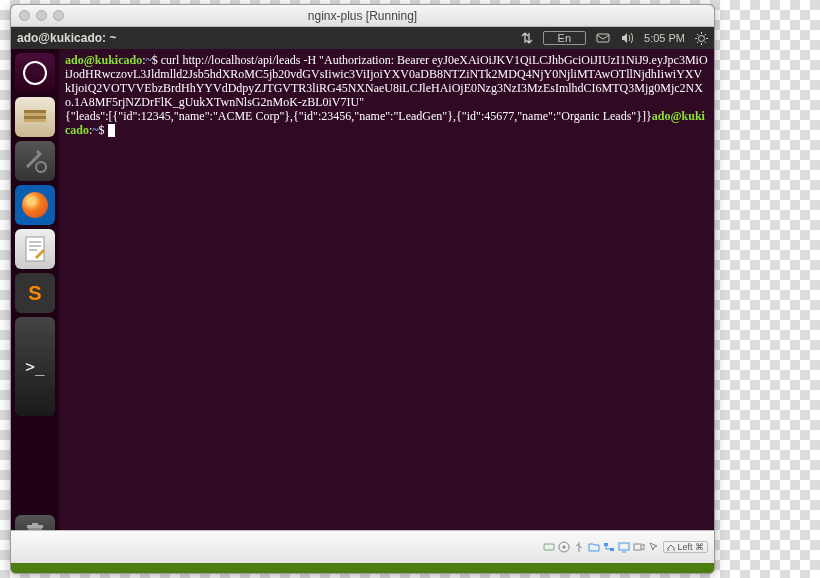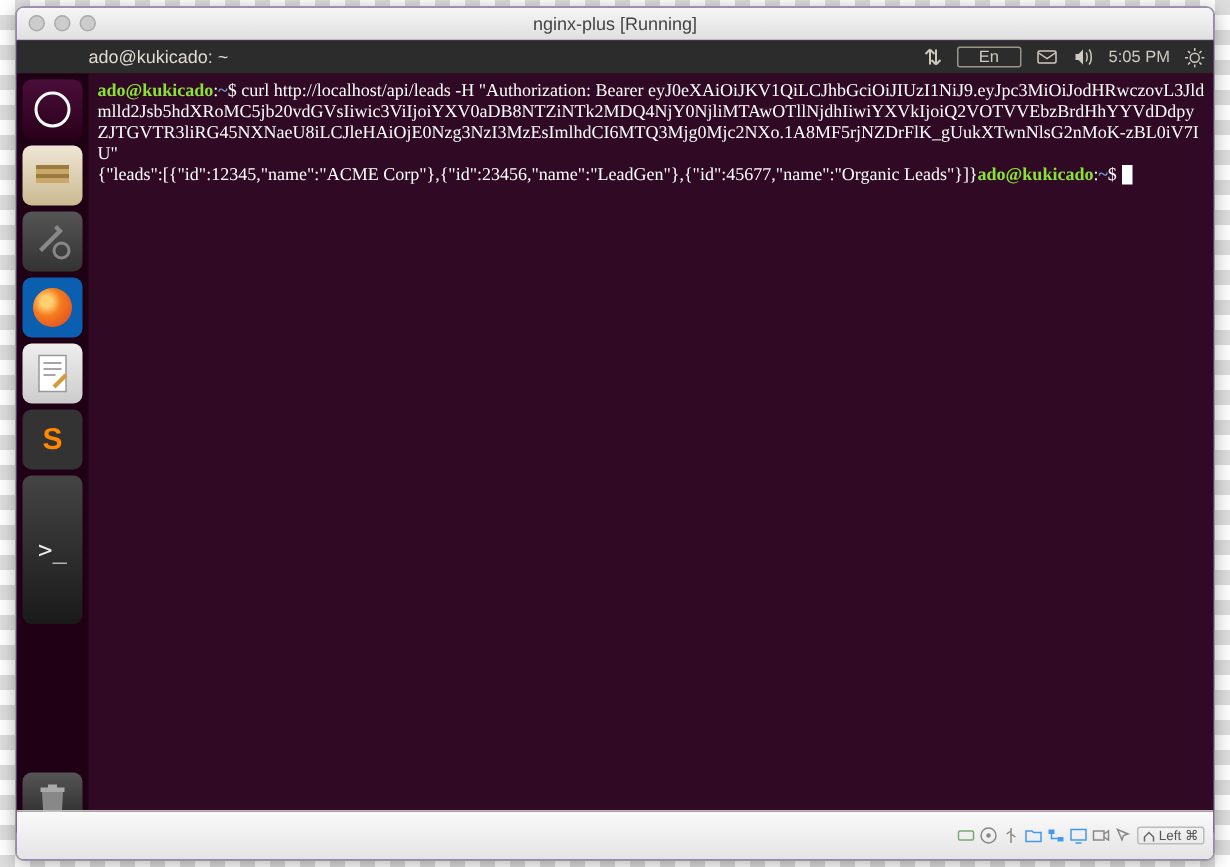--- a/index.html
+++ b/index.html
@@ -14,25 +14,25 @@
       background-size: 20px 20px;
       background-position: 0 0, 0 10px, 10px -10px, -10px 0px;
       background-color: #fff;
       font-family: sans-serif;
       position: relative;
     }
     .window {
       position: absolute;
       left: 10px;
       top: 4px;
-      width: 800px;
+      width: 705px;
       height: 570px;
       border: 1px solid #999;
       border-radius: 6px;
-      background: #6d28d9;
+      background: #4d7c0f;
       box-shadow: 0 2px 12px rgba(0,0,0,0.3);
       overflow: hidden;
     }
     .mac-titlebar {
       height: 22px;
       background: linear-gradient(#f6f6f6, #e0e0e0);
       border-bottom: 1px solid #bbb;
       text-align: center;
       font-size: 12px;
       line-height: 22px;
@@ -65,21 +65,21 @@
     .menubar {
       height: 22px;
       background: #2c2c2c;
       color: #dfdbd2;
       display: flex;
       align-items: center;
       font-size: 12px;
       padding: 0 6px;
       gap: 10px;
     }
-    .menubar .title { flex: 0 0 auto; font-weight: normal; margin-left: 42px; }
+    .menubar .title { flex: 0 0 auto; font-weight: bold; }
     .menubar .spacer { flex: 1; }
     .menubar .ind {
       display: inline-flex;
       align-items: center;
       gap: 2px;
       font-size: 11px;
       color: #cfcac0;
     }
     .en-box {
       border: 1px solid #9a958b;
@@ -132,21 +132,21 @@
     .prompt-user { color: #8ae234; font-weight: bold; }
     .prompt-path { color: #729fcf; font-weight: bold; }
     .cursor {
       display: inline-block;
       width: 7px; height: 13px;
       background: #fff;
       vertical-align: text-bottom;
     }
     .mac-statusbar {
       position: absolute;
-      bottom: 0;
+      bottom: 10px;
       left: 0; right: 0;
       height: 18px;
       background: linear-gradient(#fafafa,#e4e4e4);
       border-top: 1px solid #bbb;
       font-size: 10px;
       color: #555;
       display: flex;
       align-items: center;
       justify-content: flex-end;
       padding: 16px 6px;

